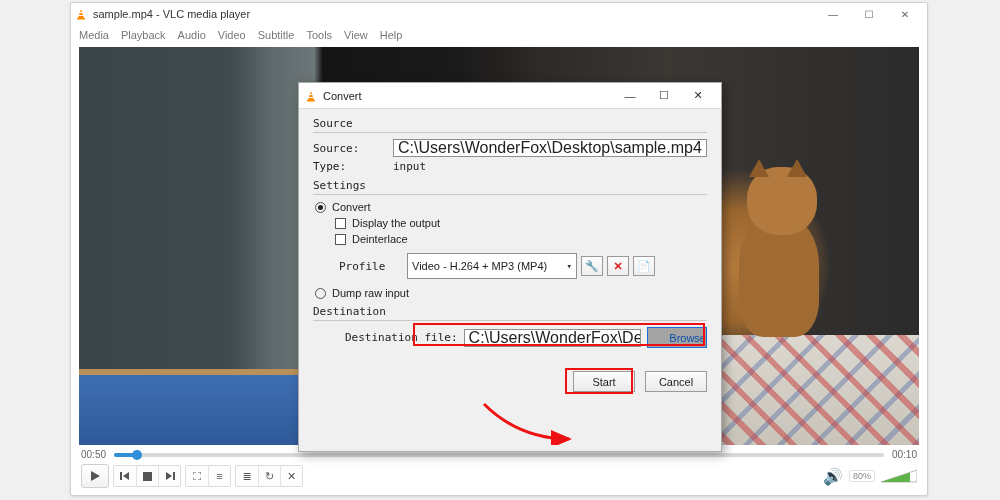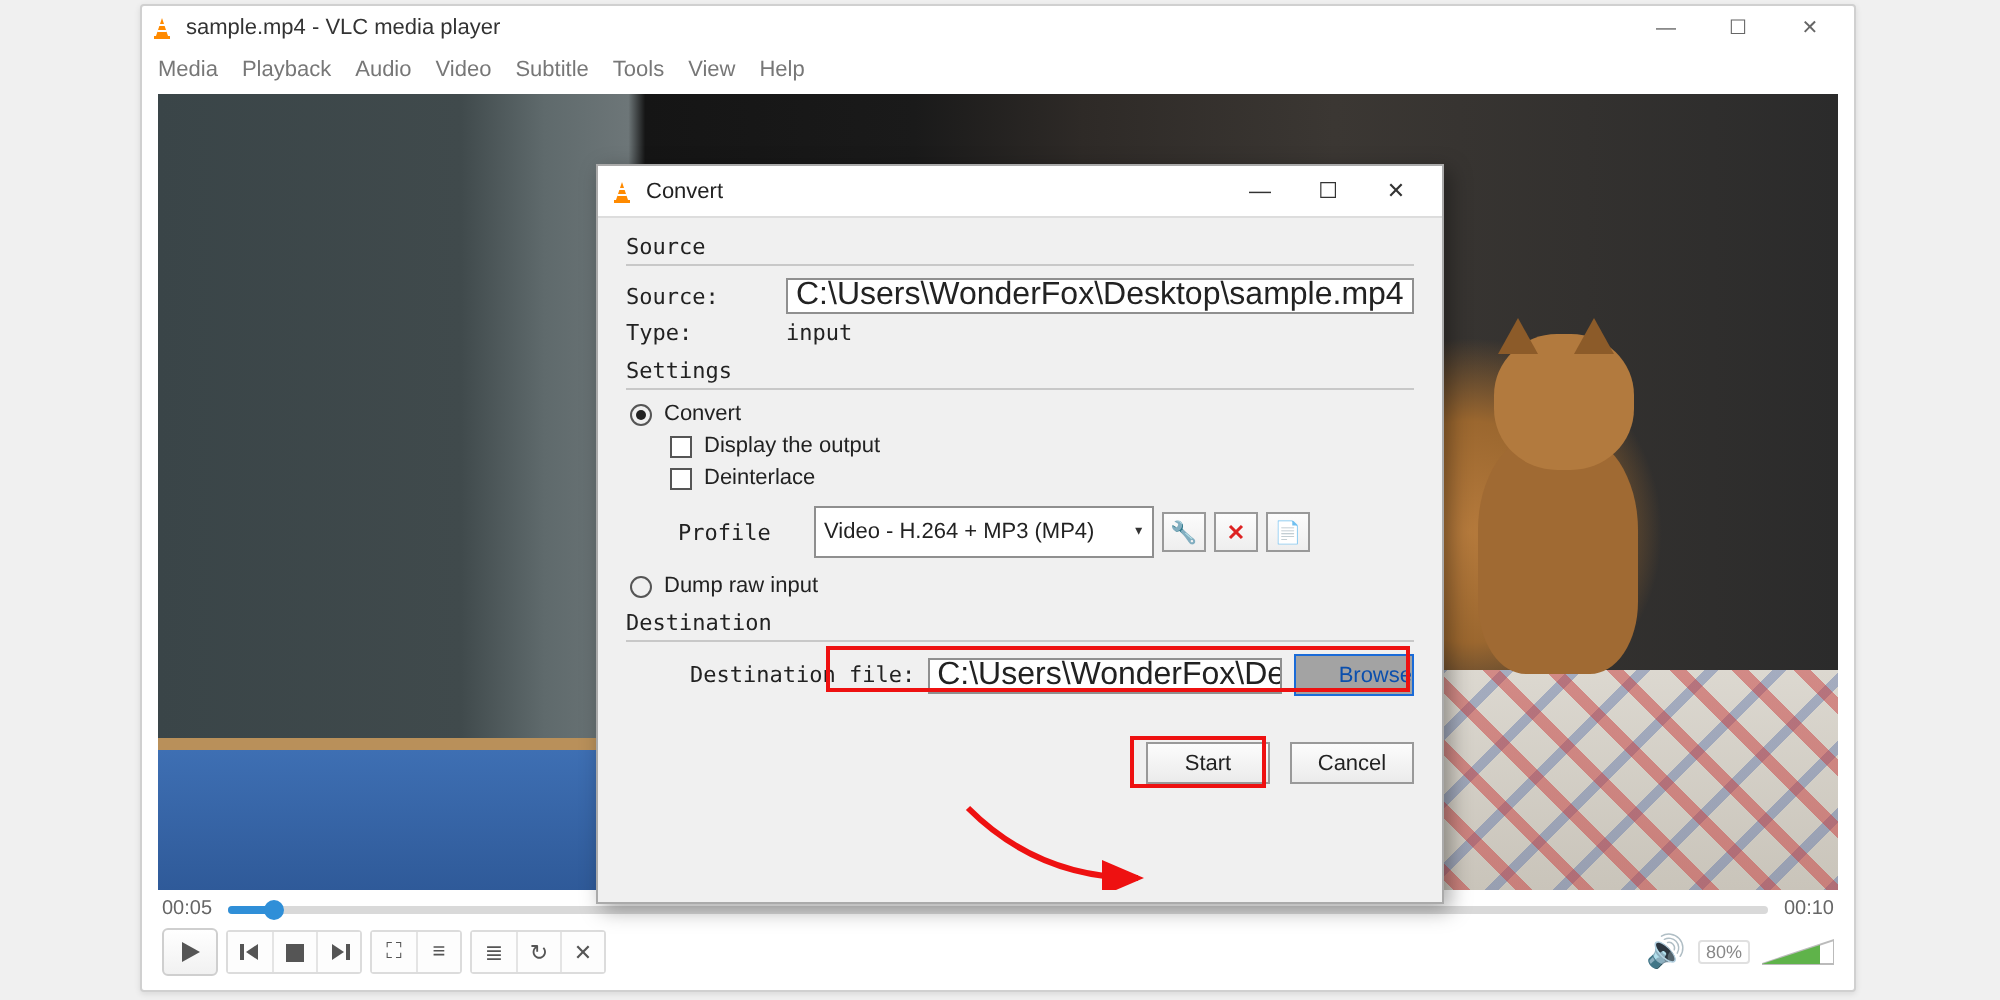--- a/index.html
+++ b/index.html
@@ -117,21 +117,21 @@
       <div class="dog">
         <div class="body"></div>
           <div class="head"></div>
           <div class="ear1"></div>
           <div class="ear2"></div>
       </div>
     </div>
   </div>
 
   <div class="seek-row">
-    <span>00:05</span>
+    <span>00:50</span>
     <div class="seek-bar">
       <div class="seek-track"></div>
         <div class="seek-fill"></div>
         <div class="seek-thumb"></div>
     </div>
     <span>00:10</span>
   </div>
 
   <div class="controls">
     <div class="ctl-play">

